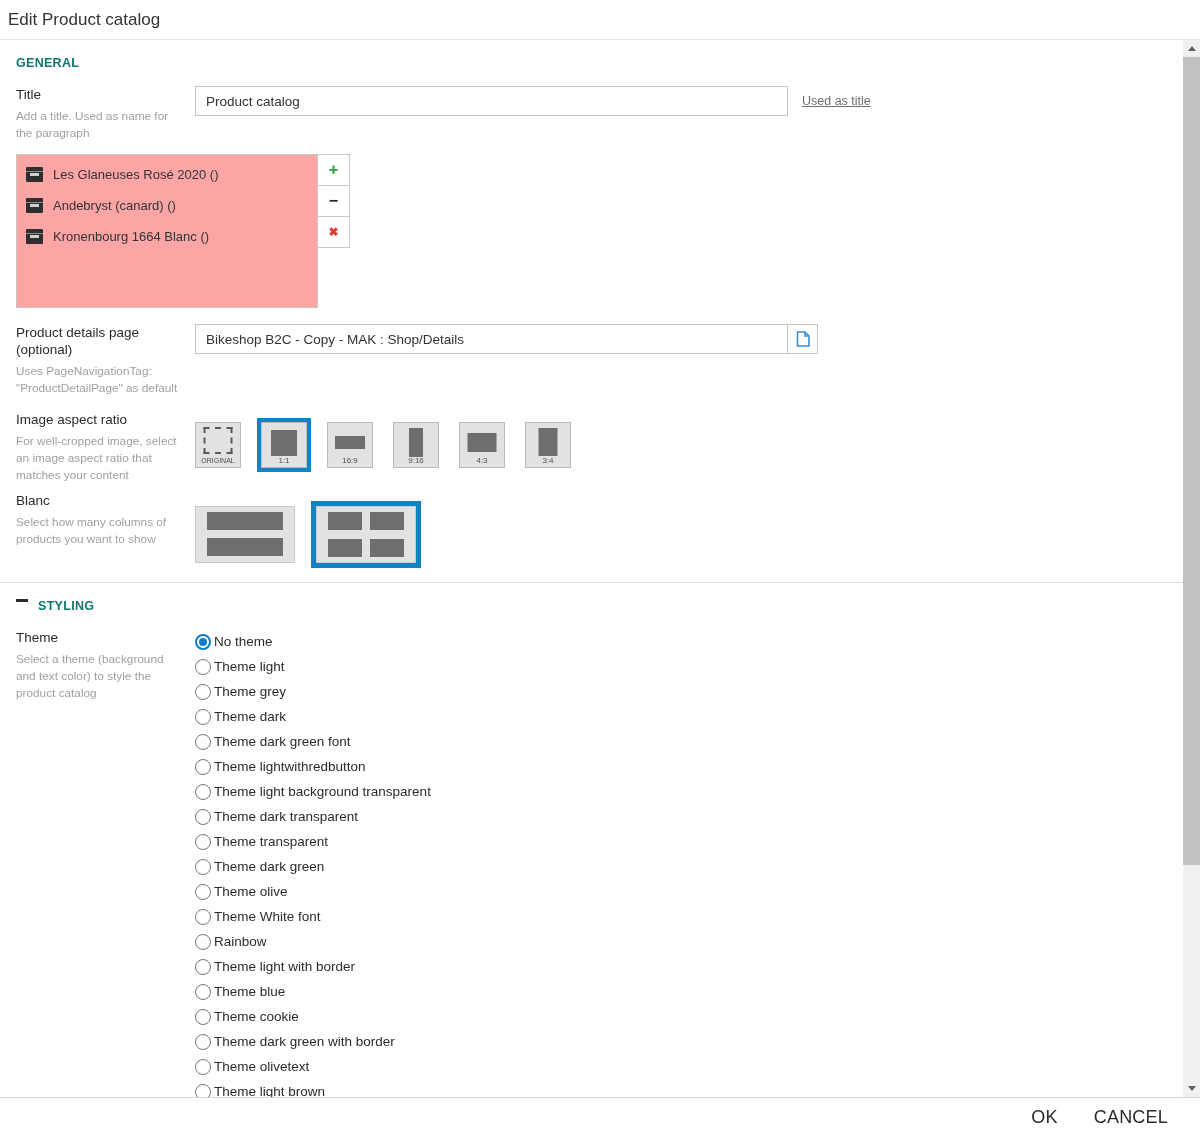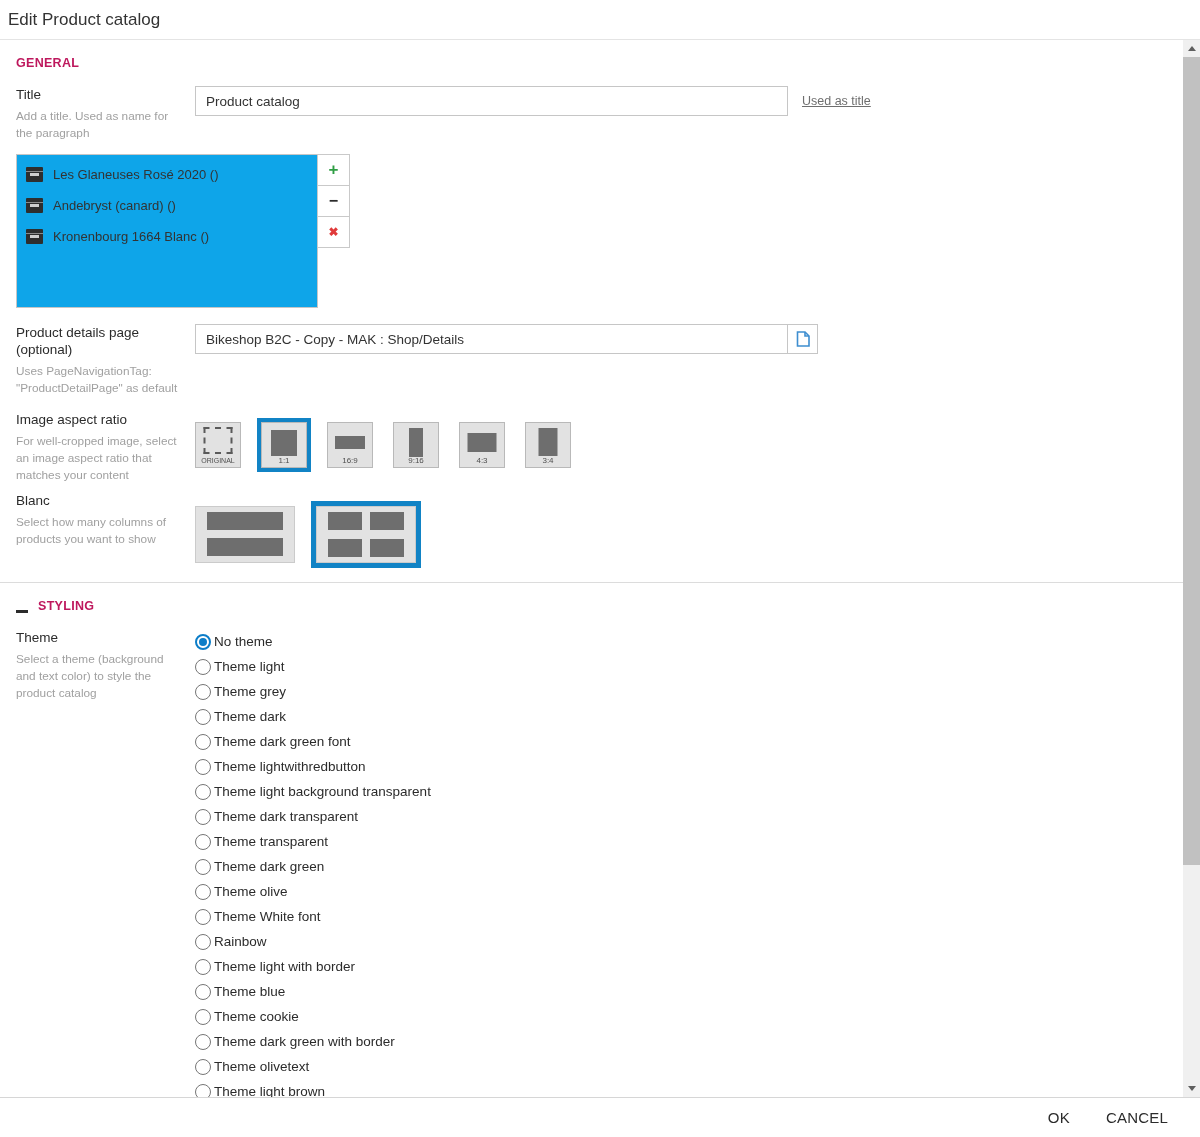--- a/index.html
+++ b/index.html
@@ -14,22 +14,22 @@
     display: flex; align-items: center; padding-left: 8px;
   }
   .dlg-title { font-size: 17px; color: #333; font-weight: 400; }
 
   
   .content {
     position: absolute; top: 40px; left: 0; right: 17px; height: 1057px;
     overflow: hidden; padding: 16px 0 0 16px;
   }
   .section-heading {
-    font-size: 12.5px; font-weight: 700; color: #be185d; letter-spacing: .3px;
-    margin-bottom: 16px; display: flex; align-items: flex-end;
+    font-size: 12.5px; font-weight: 700; color: #0f766e; letter-spacing: .3px;
+    margin-bottom: 16px; display: flex; align-items: flex-start;
   }
   .collapse-icon {
     display:inline-block; width: 12px; height: 3px; background: #2b2b2b;
     margin-right: 10px;
   }
   .row { display: flex; align-items: flex-start; margin-bottom: 10px; }
   .label-col { width: 179px; flex: none; padding-right: 16px; }
   .field-col { flex: 1; }
   .fld-label { font-size: 13.5px; color: #2b2b2b; margin-bottom: 5px; line-height: 17px; }
   .fld-help  { font-size: 11.8px; color: #a0a0a0; line-height: 17px; }
@@ -38,21 +38,21 @@
   .text-input {
     width: 593px; height: 30px; border: 1px solid #c6c6c6; background: #fff;
     font: 13.5px "Liberation Sans", sans-serif; color: #333; padding: 0 10px;
     border-radius: 0; outline: none; vertical-align: middle;
   }
   .input-note { font-size: 12.5px; color: #6e6e6e; margin-left: 14px; line-height: 30px; text-decoration: underline; }
   .inline { display: flex; align-items: flex-start; }
 
   
   .product-list {
-    width: 302px; height: 154px; border: 1px solid #c6c6c6; background: #0ea5e9;
+    width: 302px; height: 154px; border: 1px solid #c6c6c6; background: #fca5a5;
     padding-top: 4px; overflow: hidden;
   }
   .product-item {
     display: flex; align-items: center; gap: 10px; height: 31px; padding: 0 9px;
     font-size: 13px; color: #333; cursor: default;
   }
   .box-icon {
     width: 17px; height: 15px; background: #2e2e2e; position: relative;
     flex: none; border-radius: 1px;
   }
@@ -142,21 +142,21 @@
   .sb-thumb { position: absolute; top: 17px; left: 0; width: 17px; height: 808px; background: #c1c1c1; }
 
   
   .dlg-footer {
     position: absolute; bottom: 0; left: 0; right: 0; height: 40px;
     border-top: 1px solid #d6d6d6; background: #fff;
     display: flex; align-items: center; justify-content: flex-end;
     gap: 36px; padding-right: 32px;
   }
   .footer-btn {
-    font-size: 15px; color: #2b2b2b; background: none; border: none;
+    font-size: 18px; color: #2b2b2b; background: none; border: none;
     cursor: pointer; font-family: inherit; letter-spacing: .2px;
   }
 </style>
 </head>
 <body>
 
 <div class="dlg-header">
   <span class="dlg-title">Edit Product catalog</span>
 </div>
 

